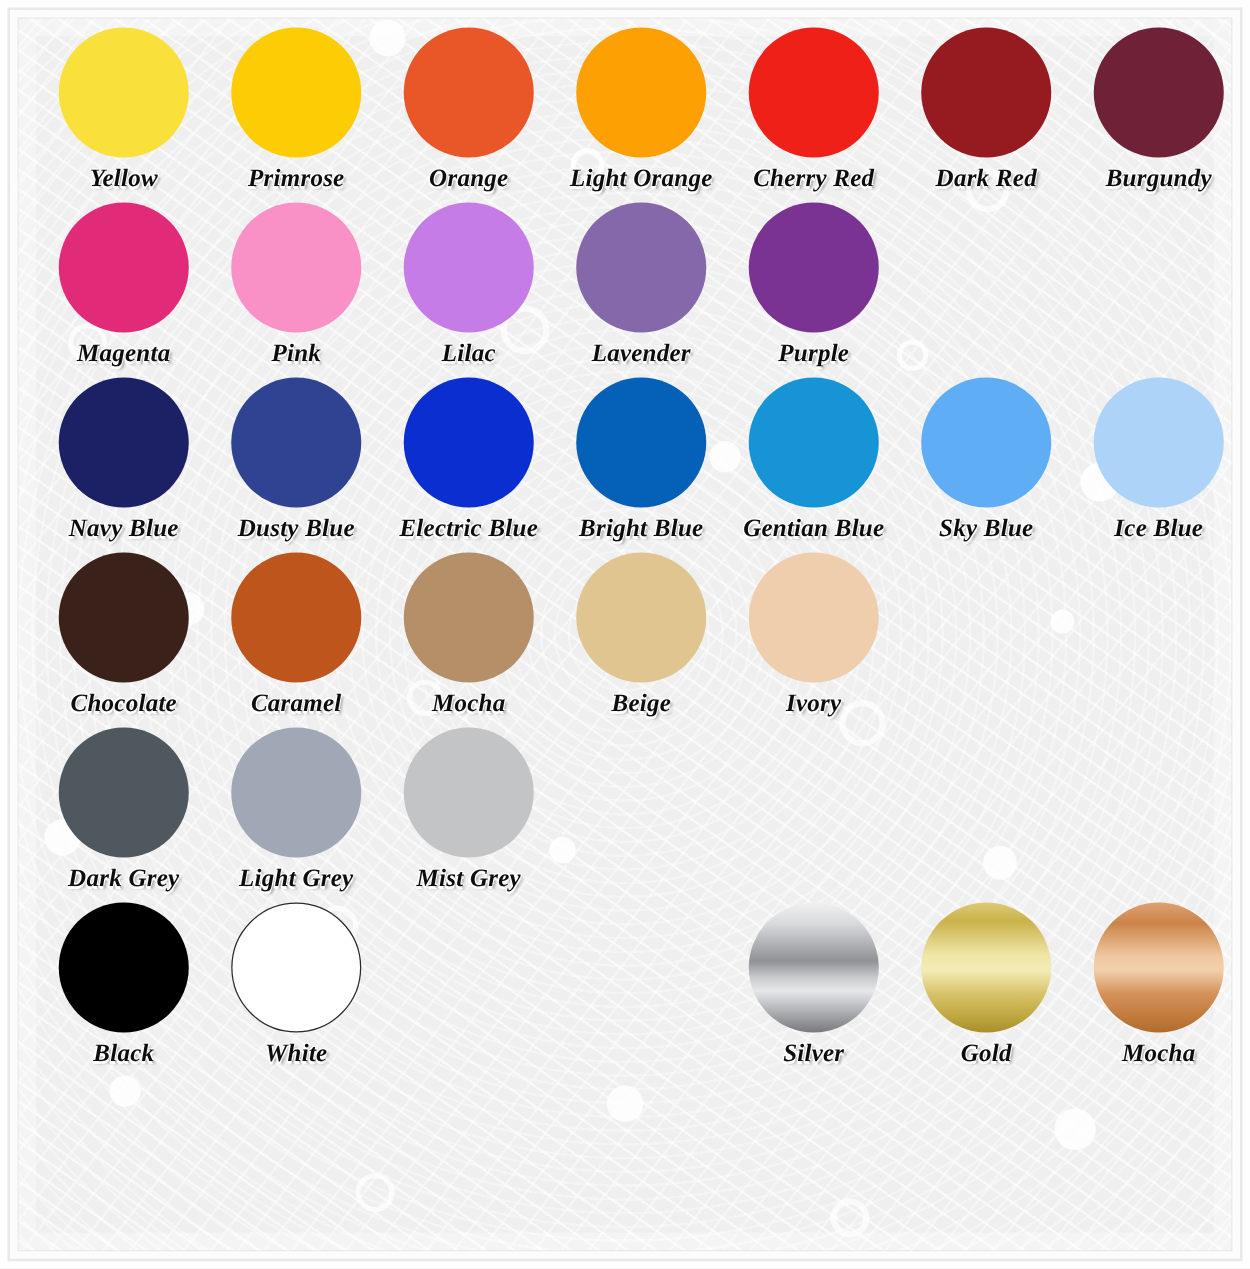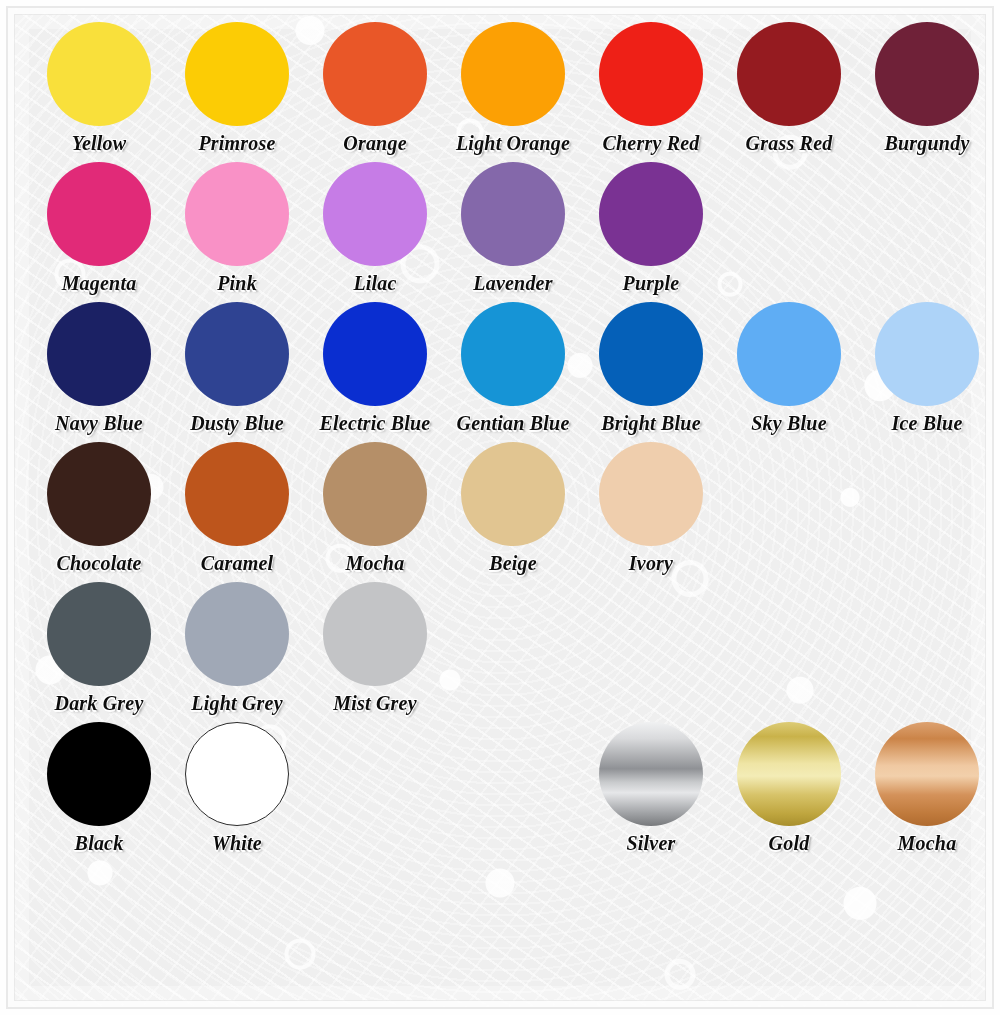--- a/index.html
+++ b/index.html
@@ -160,21 +160,21 @@
         <div class="swatch-cell">
           <div class="swatch-dot" style="background-color: rgb(252, 160, 4);"></div>
           <div class="swatch-label">Light Orange</div>
         </div>
         <div class="swatch-cell">
           <div class="swatch-dot" style="background-color: rgb(238, 32, 23);"></div>
           <div class="swatch-label">Cherry Red</div>
         </div>
         <div class="swatch-cell">
           <div class="swatch-dot" style="background-color: rgb(149, 27, 32);"></div>
-          <div class="swatch-label">Grass Red</div>
+          <div class="swatch-label">Dark Red</div>
         </div>
         <div class="swatch-cell">
           <div class="swatch-dot" style="background-color: rgb(111, 33, 56);"></div>
           <div class="swatch-label">Burgundy</div>
         </div>
       </div>
       <div class="swatch-row">
         <div class="swatch-cell">
           <div class="swatch-dot" style="background-color: rgb(225, 42, 120);"></div>
           <div class="swatch-label">Magenta</div>
@@ -203,26 +203,26 @@
         </div>
         <div class="swatch-cell">
           <div class="swatch-dot" style="background-color: rgb(47, 67, 146);"></div>
           <div class="swatch-label">Dusty Blue</div>
         </div>
         <div class="swatch-cell">
           <div class="swatch-dot" style="background-color: rgb(10, 46, 208);"></div>
           <div class="swatch-label">Electric Blue</div>
         </div>
         <div class="swatch-cell">
+          <div class="swatch-dot" style="background-color: rgb(5, 96, 184);"></div>
+          <div class="swatch-label">Bright Blue</div>
+        </div>
+        <div class="swatch-cell">
           <div class="swatch-dot" style="background-color: rgb(22, 148, 214);"></div>
           <div class="swatch-label">Gentian Blue</div>
-        </div>
-        <div class="swatch-cell">
-          <div class="swatch-dot" style="background-color: rgb(5, 96, 184);"></div>
-          <div class="swatch-label">Bright Blue</div>
         </div>
         <div class="swatch-cell">
           <div class="swatch-dot" style="background-color: rgb(95, 173, 244);"></div>
           <div class="swatch-label">Sky Blue</div>
         </div>
         <div class="swatch-cell">
           <div class="swatch-dot" style="background-color: rgb(173, 211, 248);"></div>
           <div class="swatch-label">Ice Blue</div>
         </div>
       </div>

